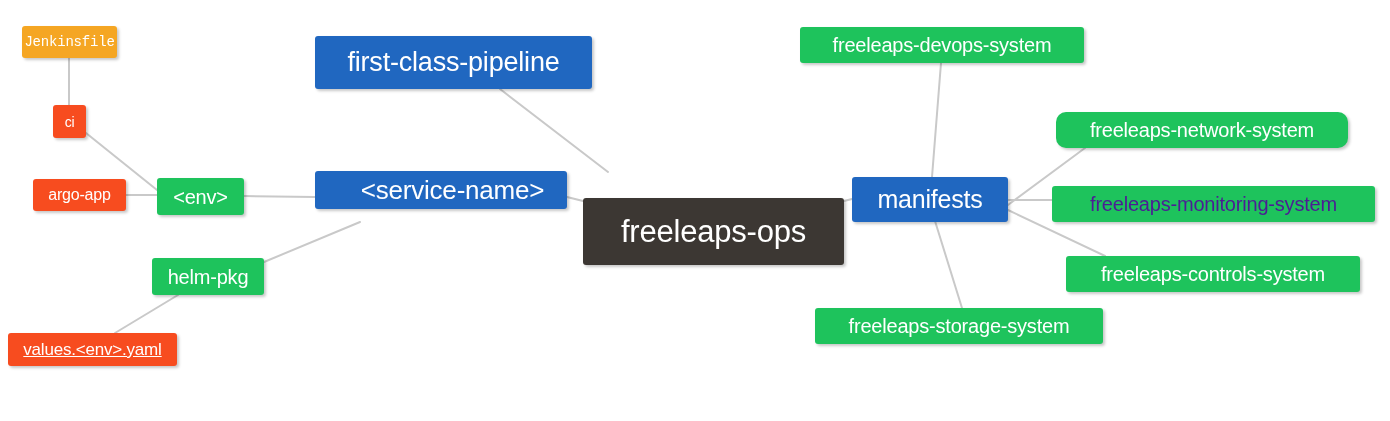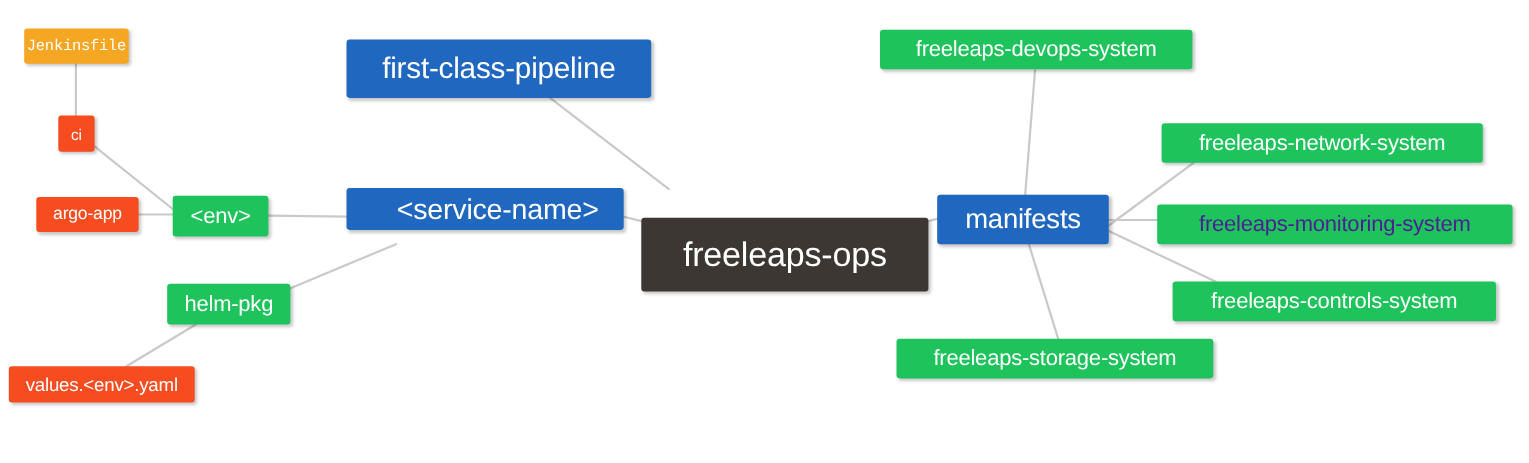--- a/index.html
+++ b/index.html
@@ -47,20 +47,20 @@
   <div id="node-layer">
       <div class="node" style="left: 583px; top: 168px; width: 261px; height: 67px; background: rgb(60, 55, 51); font-size: 31px; color: rgb(255, 255, 255); margin-top: 30px;">freeleaps-ops</div>
       <div class="node" style="left: 315px; top: 171px; width: 252px; height: 38px; background: rgb(32, 103, 192); font-size: 26px; color: rgb(255, 255, 255); padding-left: 23px;">&lt;service-name&gt;</div>
       <div class="node" style="left: 852px; top: 177px; width: 156px; height: 45px; background: rgb(32, 103, 192); font-size: 25px; color: rgb(255, 255, 255);">manifests</div>
       <div class="node" style="left: 315px; top: 36px; width: 277px; height: 53px; background: rgb(32, 103, 192); font-size: 27px; color: rgb(255, 255, 255);">first-class-pipeline</div>
       <div class="node" style="left: 157px; top: 178px; width: 87px; height: 37px; background: rgb(30, 195, 92); font-size: 20px; color: rgb(255, 255, 255);">&lt;env&gt;</div>
       <div class="node" style="left: 152px; top: 258px; width: 112px; height: 37px; background: rgb(30, 195, 92); font-size: 20px; color: rgb(255, 255, 255);">helm-pkg</div>
       <div class="node" style="left: 22px; top: 26px; width: 95px; height: 32px; background: rgb(245, 166, 35); font-size: 14px; color: rgb(255, 255, 255); font-family: Liberation Mono, monospace;">Jenkinsfile</div>
       <div class="node" style="left: 53px; top: 105px; width: 33px; height: 33px; background: rgb(247, 76, 31); font-size: 14px; color: rgb(255, 255, 255);">ci</div>
       <div class="node" style="left: 33px; top: 179px; width: 93px; height: 32px; background: rgb(247, 76, 31); font-size: 16px; color: rgb(255, 255, 255);">argo-app</div>
-      <div class="node" style="left: 8px; top: 333px; width: 169px; height: 33px; background: rgb(247, 76, 31); font-size: 17px; color: rgb(255, 255, 255);">values.&lt;env&gt;.yaml</div>
+      <div class="node" style="left: 8px; top: 333px; width: 169px; height: 33px; background: rgb(247, 76, 31); font-size: 17px; color: rgb(255, 255, 255); text-decoration: underline;">values.&lt;env&gt;.yaml</div>
       <div class="node" style="left: 800px; top: 27px; width: 284px; height: 36px; background: rgb(30, 195, 92); font-size: 20px; color: rgb(255, 255, 255);">freeleaps-devops-system</div>
-      <div class="node" style="left: 1056px; top: 112px; width: 292px; height: 36px; background: rgb(30, 195, 92); font-size: 20px; color: rgb(255, 255, 255);">freeleaps-network-system</div>
+      <div class="node" style="left: 1056px; top: 112px; width: 292px; height: 36px; background: rgb(30, 195, 92); font-size: 20px; color: rgb(255, 255, 255); border-radius: 10px;">freeleaps-network-system</div>
       <div class="node" style="left: 1052px; top: 186px; width: 323px; height: 36px; background: rgb(30, 195, 92); font-size: 20px; color: #4c1d95;">freeleaps-monitoring-system</div>
       <div class="node" style="left: 1066px; top: 256px; width: 294px; height: 36px; background: rgb(30, 195, 92); font-size: 20px; color: rgb(255, 255, 255);">freeleaps-controls-system</div>
       <div class="node" style="left: 815px; top: 308px; width: 288px; height: 36px; background: rgb(30, 195, 92); font-size: 20px; color: rgb(255, 255, 255);">freeleaps-storage-system</div>
     </div>
 </div>
 
 </body></html>

